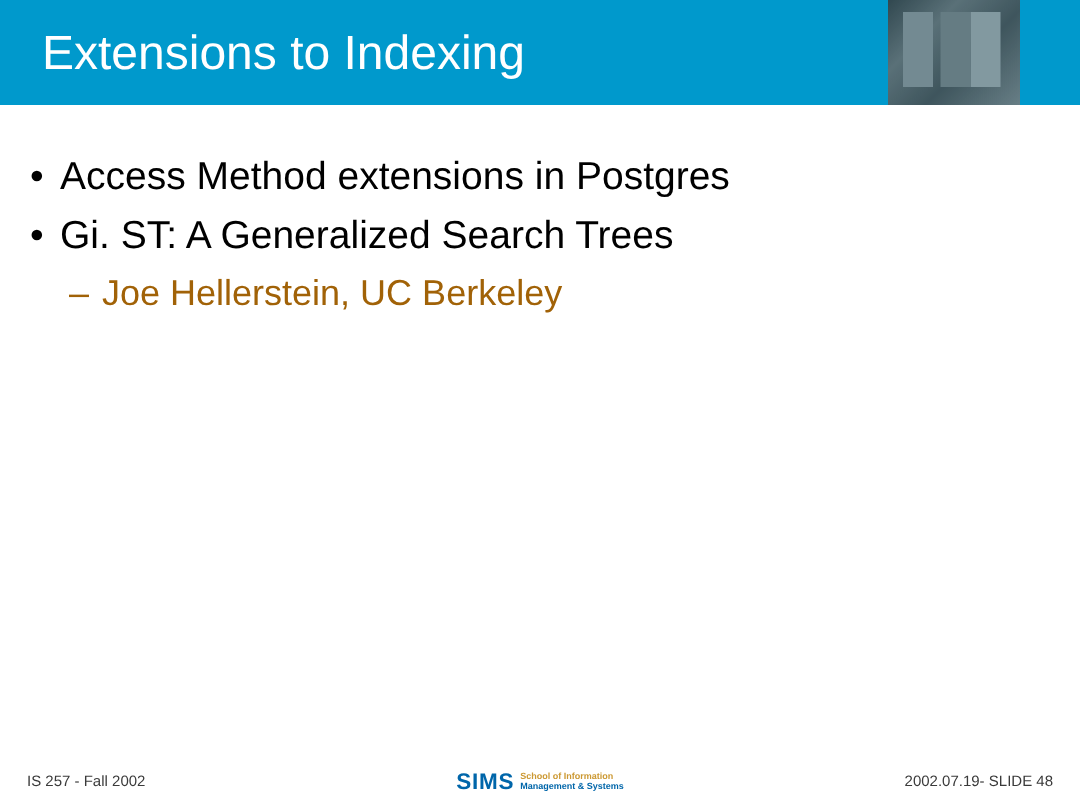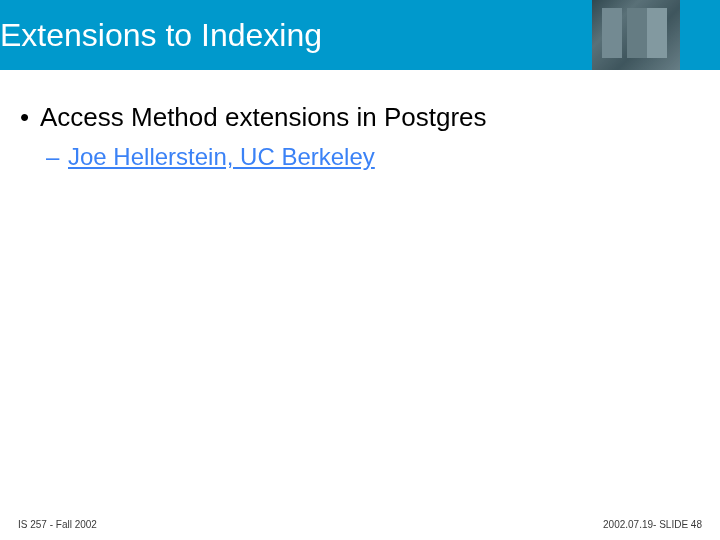--- a/index.html
+++ b/index.html
@@ -10,20 +10,21 @@
     background: #ffffff;
     position: relative;
     overflow: hidden;
   }
   .header {
     width: 100%;
     height: 70px;
     background: #0099cc;
     display: flex;
     align-items: center;
+    padding-left: 28px;
     position: relative;
   }
   .header-title {
     color: #ffffff;
     font-size: 32px;
     font-weight: normal;
   }
   .header-image {
     position: absolute;
     right: 40px;
@@ -53,25 +54,24 @@
     line-height: 1.35;
   }
   .bullet-item::before {
     content: "•";
     position: absolute;
     left: 4px;
     top: 0;
   }
   .sub-item {
     font-size: 24px;
-    color: #3b82f6;
+    color: #a16207;
     padding-left: 52px;
     margin-top: 8px;
     position: relative;
-    text-decoration: underline;
   }
   .sub-item::before {
     content: "–";
     position: absolute;
     left: 30px;
   }
   .footer {
     position: absolute;
     bottom: 10px;
     left: 0;
@@ -121,19 +121,29 @@
 </head>
 <body>
 
 <div class="header">
   <div class="header-title">Extensions to Indexing</div>
   <div class="header-image"></div>
 </div>
 
 <div class="content">
   <div class="bullet-item">Access Method extensions in Postgres</div>
+  <div class="bullet-item">Gi. ST: A Generalized Search Trees</div>
   <div class="sub-item">Joe Hellerstein, UC Berkeley</div>
 </div>
 
 <div class="footer">
   <div class="footer-left">IS 257 - Fall 2002</div>
+  <div class="footer-center">
+    <div class="sims-logo">
+      <span class="sims-text">SIMS</span>
+      <span class="sims-sub">
+        <span class="info">School of Information</span>
+        <span class="mgmt">Management &amp; Systems</span>
+      </span>
+    </div>
+  </div>
   <div class="footer-right">2002.07.19- SLIDE 48</div>
 </div>
 
 </body></html>

